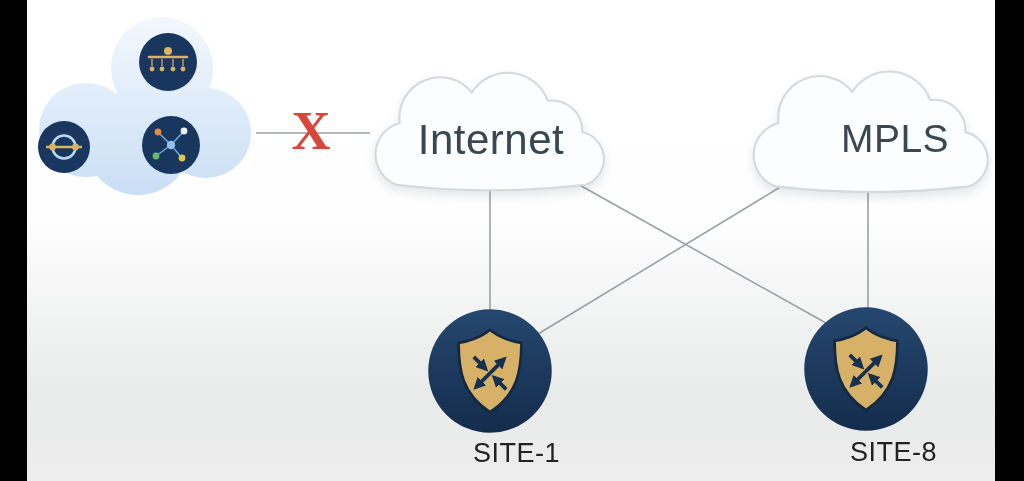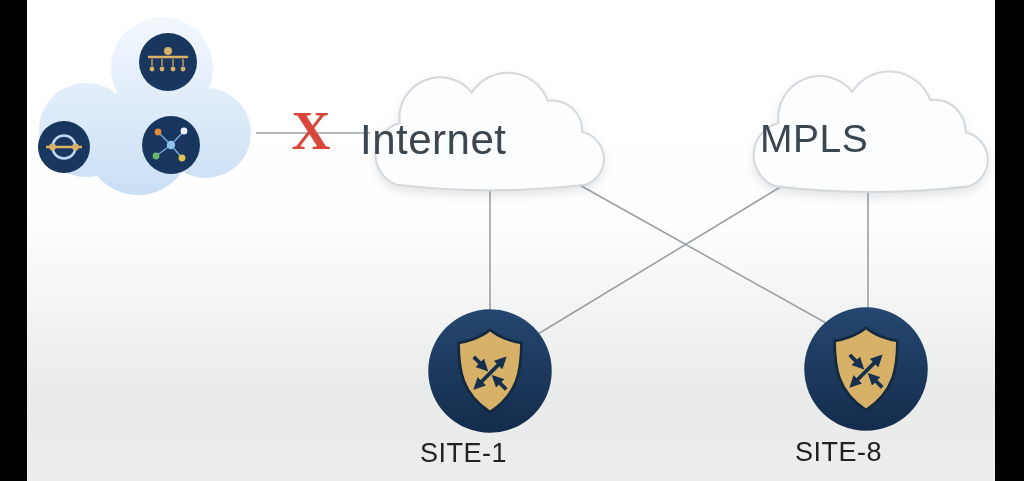--- a/index.html
+++ b/index.html
@@ -10,39 +10,39 @@
   }
   .pillar { position:absolute; top:0; height:481px; background:#000; z-index:6; }
   .pillar.left  { left:0;  width:27px; }
   .pillar.right { right:0; width:29px; }
 
   .links { position:absolute; left:0; top:0; z-index:1; }
   .links line { stroke:#9aa0a4; stroke-width:1.6; }
 
   .cloud { position:absolute; z-index:2; filter: drop-shadow(0 5px 5px rgba(110,120,135,0.18)); }
   .cloud-label {
-    position:absolute; z-index:3; text-align:left; color:#3a4650;
+    position:absolute; z-index:3; text-align:center; color:#3a4650;
     line-height:1; letter-spacing:0.5px; user-select:none;
   }
   .lbl-internet { left:360px; top:119px; width:262px; font-size:42px; }
   .lbl-mpls     { left:760px; top:119px; width:270px; font-size:39px; }
 
   .controller { position:absolute; left:22px; top:6px; z-index:2; }
 
   .xmark {
     position:absolute; left:283px; top:104px; width:56px; z-index:4;
     text-align:center; font-family:"Liberation Serif", serif; font-weight:700;
     font-size:54px; line-height:1; color:#d9473b; user-select:none;
   }
 
   .site { position:absolute; width:130px; height:130px; z-index:2; }
   .site-1 { left:425px; top:306px; }
   .site-2 { left:801px; top:304px; }
   .site-label {
-    position:absolute; z-index:3; text-align:left; font-size:27px;
+    position:absolute; z-index:3; text-align:right; font-size:27px;
     color:#222222; letter-spacing:0.5px; line-height:1; user-select:none;
   }
   .site-label-1 { left:420px; top:440px; width:140px; }
   .site-label-2 { left:795px; top:439px; width:142px; }
 </style>
 </head>
 <body>
 
 <div class="stage">
 

